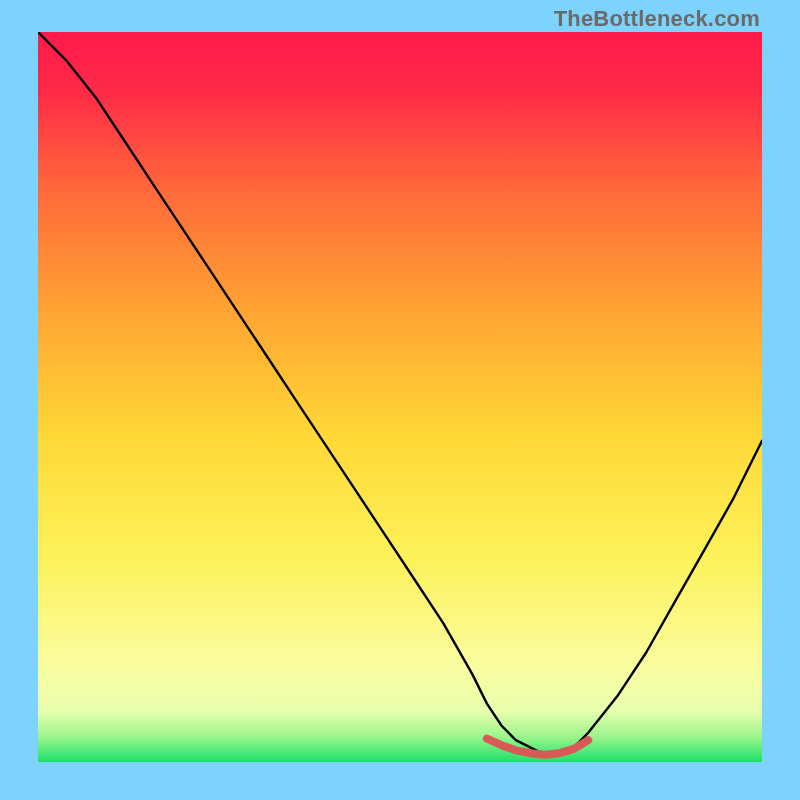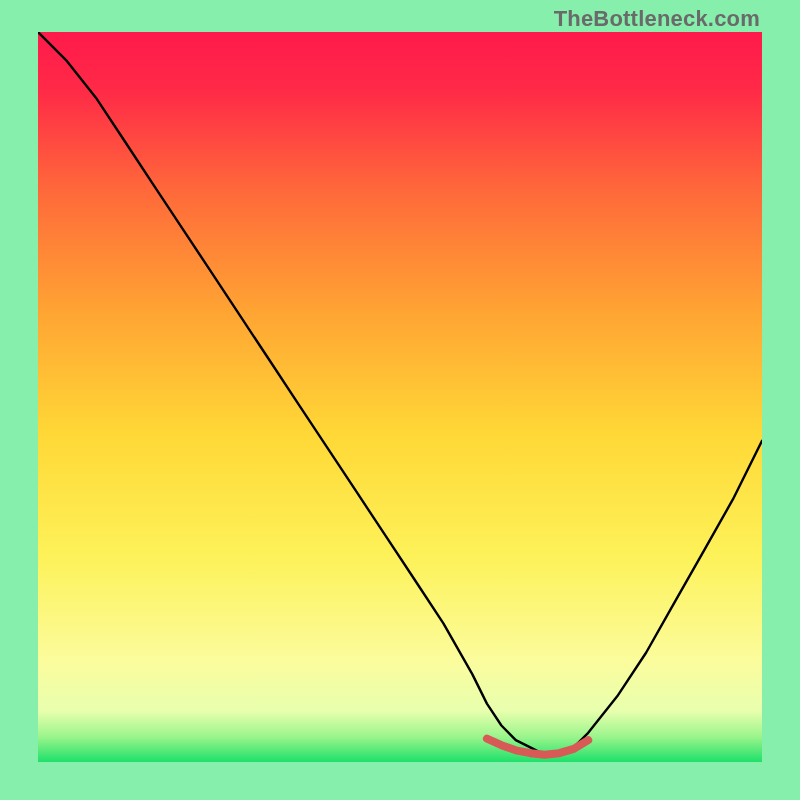--- a/index.html
+++ b/index.html
@@ -8,21 +8,21 @@
     width: 800px;
     height: 800px;
     background: #000;
   }
   .frame {
     position: absolute;
     left: 0;
     top: 0;
     width: 800px;
     height: 800px;
-    background: #86efac;
+    background: #7dd3fc;
   }
   .plot {
     position: absolute;
     left: 38px;
     top: 32px;
     width: 724px;
     height: 730px;
   }
   .watermark {
     position: absolute;

